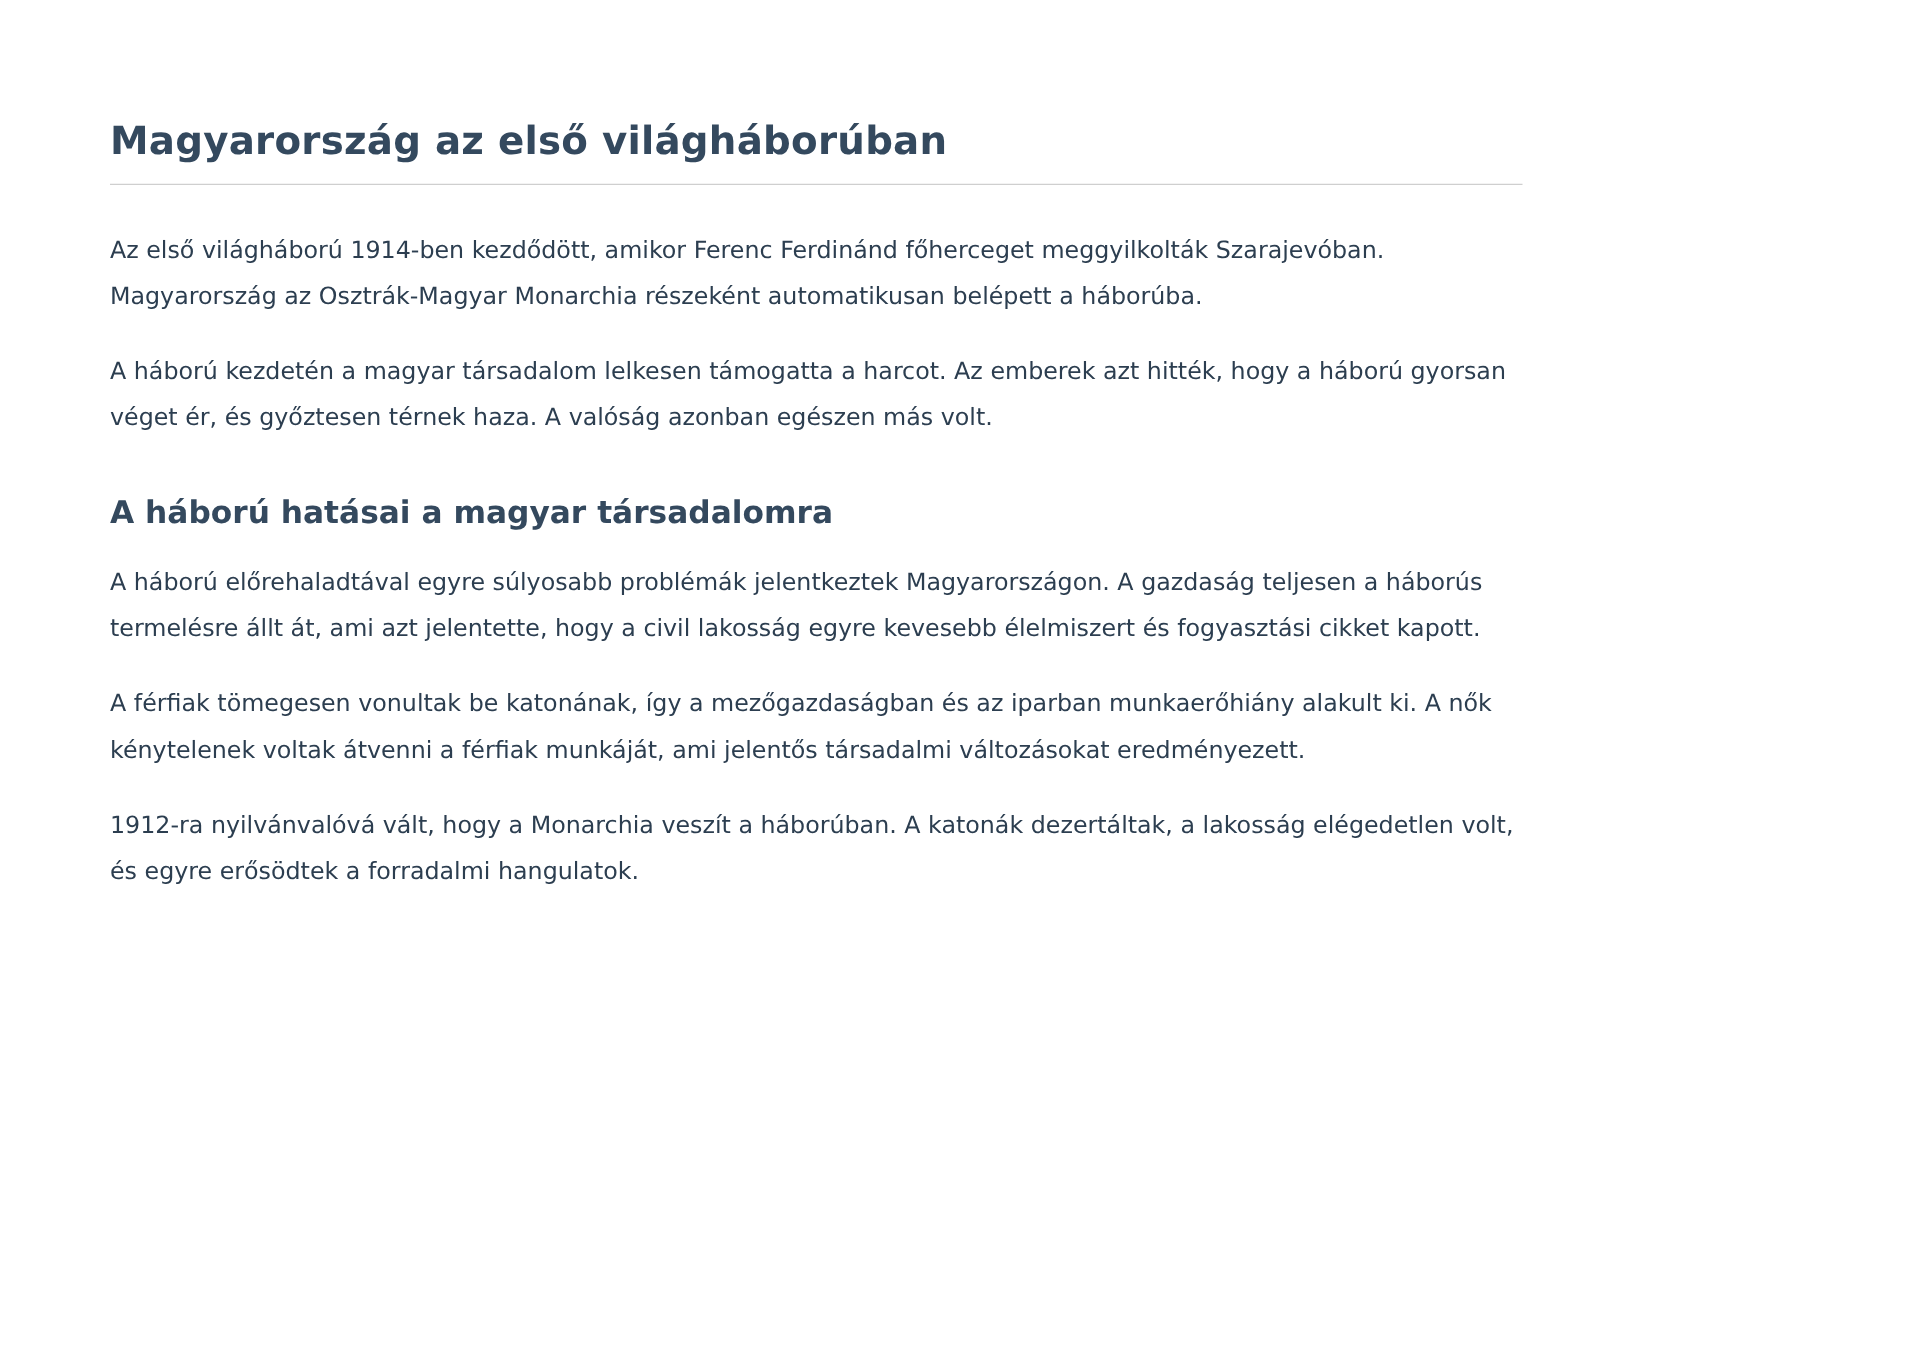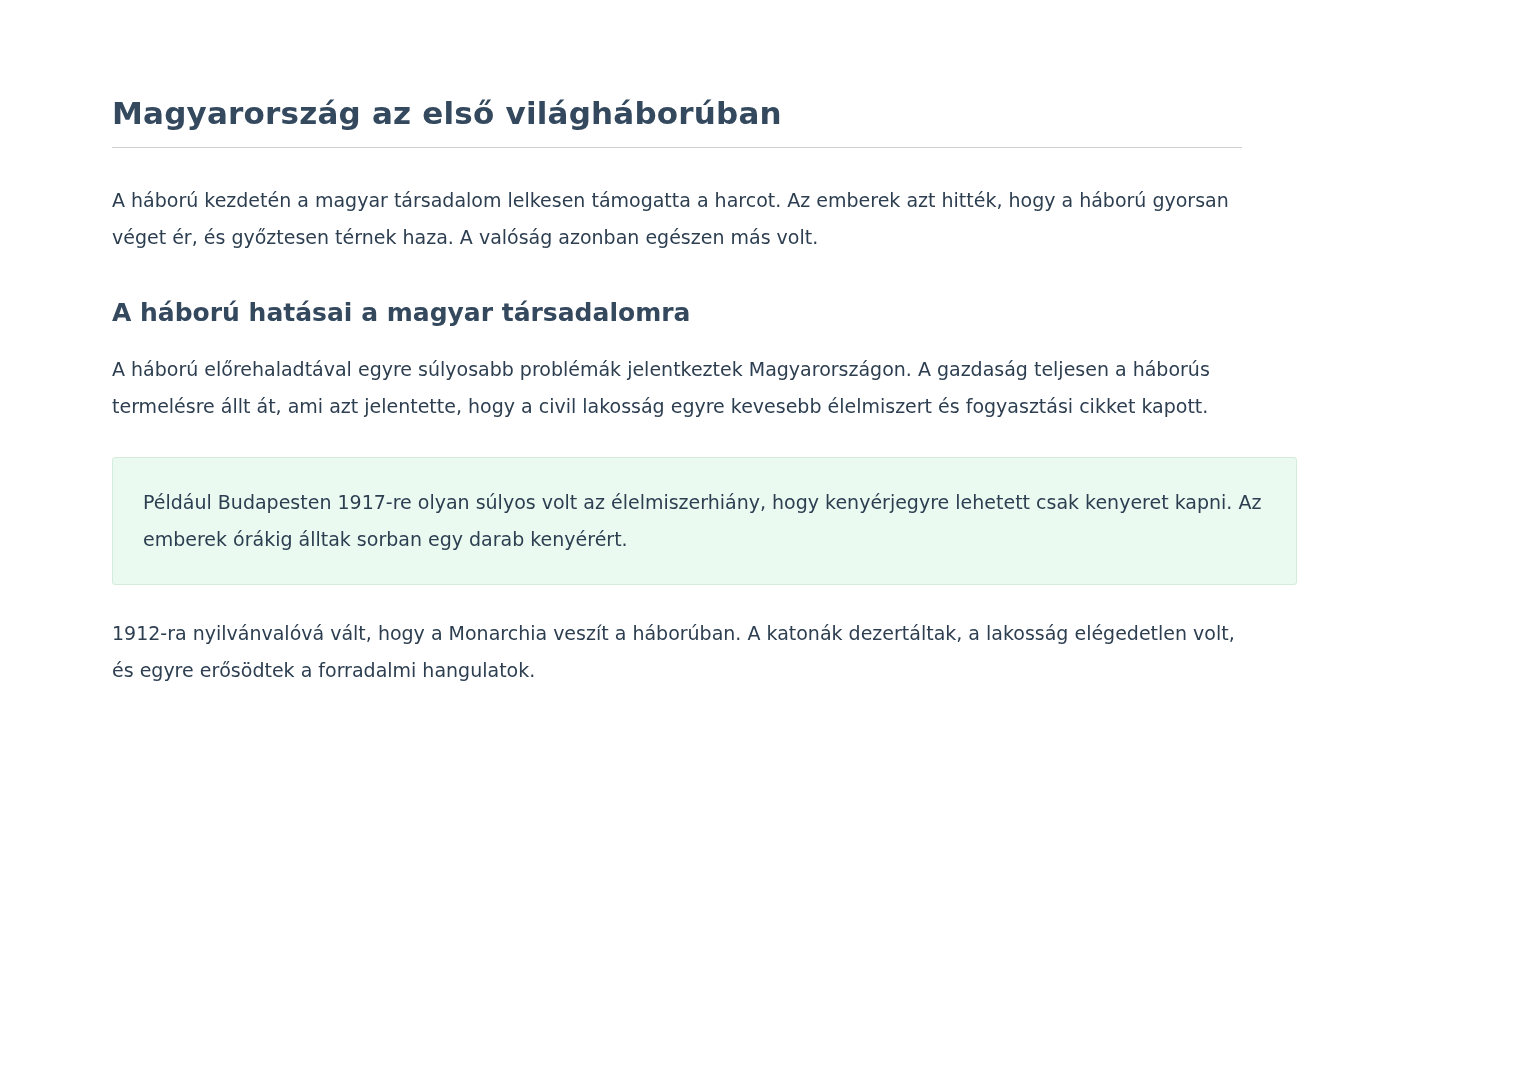--- a/index.html
+++ b/index.html
@@ -10,21 +10,21 @@
   }
 
   body {
     width: 1527px;
     min-height: 1080px;
     position: relative;
   }
 
   .article {
     width: 1130px;
-    margin-left: 112px;
+    margin-left: 88px;
     padding-top: 95px;
     color: #2c3e50;
   }
 
   .article-title {
     font-size: 31px;
     font-weight: bold;
     color: #34495e;
     letter-spacing: 0.2px;
     padding-bottom: 16px;
@@ -60,27 +60,26 @@
     margin-bottom: 0;
   }
 </style>
 </head>
 <body>
 
 <main class="article">
 
   <h1 class="article-title">Magyarország az első világháborúban</h1>
 
+  <p class="paragraph">Az első világháború 1914-ben kezdődött, amikor Ferenc Ferdinánd főherceget meggyilkolták Szarajevóban. Magyarország az Osztrák-Magyar Monarchia részeként automatikusan belépett a háborúba.</p>
 
   <p class="paragraph">A háború kezdetén a magyar társadalom lelkesen támogatta a harcot. Az emberek azt hitték, hogy a háború gyorsan véget ér, és győztesen térnek haza. A valóság azonban egészen más volt.</p>
 
   <h2 class="section-heading">A háború hatásai a magyar társadalomra</h2>
 
   <p class="paragraph">A háború előrehaladtával egyre súlyosabb problémák jelentkeztek Magyarországon. A gazdaság teljesen a háborús termelésre állt át, ami azt jelentette, hogy a civil lakosság egyre kevesebb élelmiszert és fogyasztási cikket kapott.</p>
 
+  <p class="paragraph">A férfiak tömegesen vonultak be katonának, így a mezőgazdaságban és az iparban munkaerőhiány alakult ki. A nők kénytelenek voltak átvenni a férfiak munkáját, ami jelentős társadalmi változásokat eredményezett.</p>
 
-  <div class="callout">
-    <p class="paragraph">Például Budapesten 1917-re olyan súlyos volt az élelmiszerhiány, hogy kenyérjegyre lehetett csak kenyeret kapni. Az emberek órákig álltak sorban egy darab kenyérért.</p>
-  </div>
 
   <p class="paragraph">1912-ra nyilvánvalóvá vált, hogy a Monarchia veszít a háborúban. A katonák dezertáltak, a lakosság elégedetlen volt, és egyre erősödtek a forradalmi hangulatok.</p>
 
 </main>
 
 </body></html>

